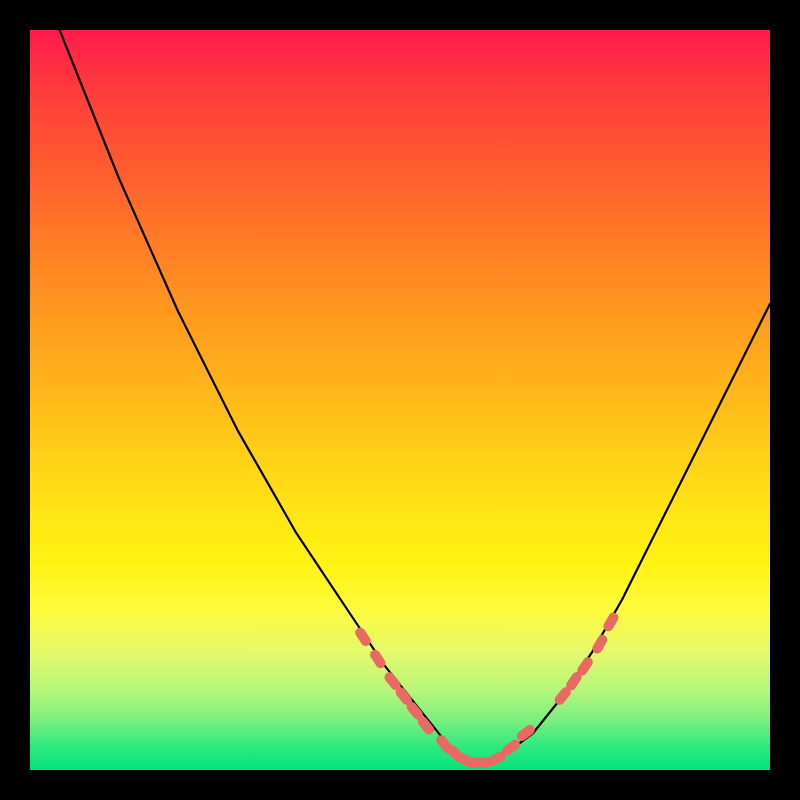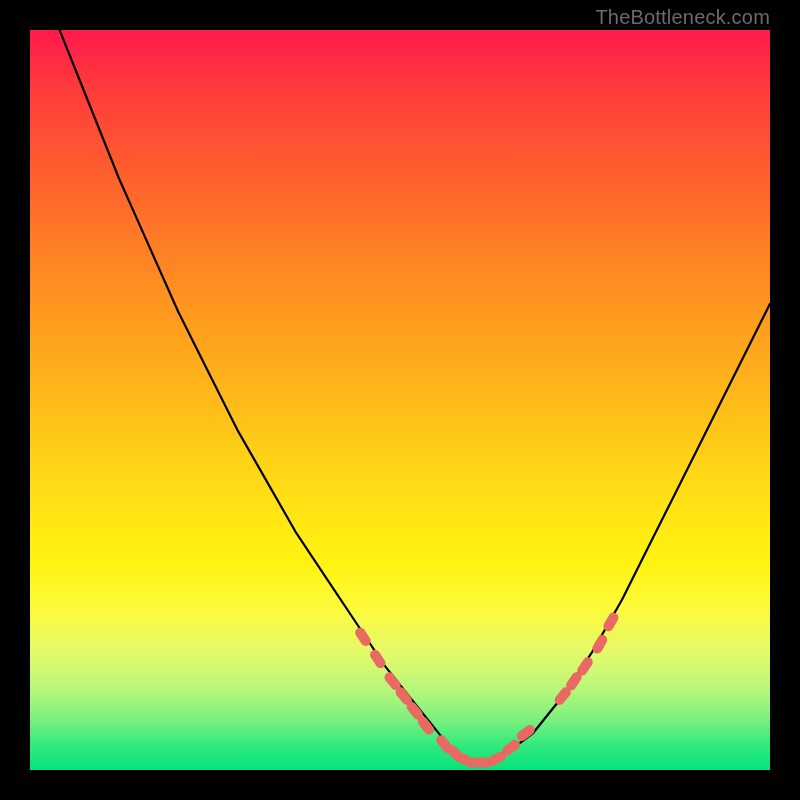--- a/index.html
+++ b/index.html
@@ -54,21 +54,20 @@
     position: absolute;
     left: 0;
     top: 0;
   }
 </style>
 </head>
 <body>
 
 <div class="frame">
 
-  <div class="credit">TheBottleneck.com</div>
 
   <div class="plot-area">
     <svg id="chart-svg" width="740" height="740" viewBox="0 0 740 740">
       <path id="curve-path" fill="none" stroke-width="2.2" stroke-linecap="round" stroke-linejoin="round" d="M29.6 0.0 L59.2 74.0 L88.8 148.0 L118.4 214.6 L148.0 281.2 L177.6 340.4 L207.2 399.6 L236.8 451.4 L266.4 503.2 L296.0 547.6 L325.6 592.0 L355.2 636.4 L384.8 673.4 L414.4 710.4 L429.2 725.2 L444.0 732.6 L458.8 732.6 L473.6 725.2 L503.2 703.0 L532.8 666.0 L562.4 621.6 L592.0 569.8 L621.6 510.6 L651.2 451.4 L680.8 392.2 L710.4 333.0 L740.0 273.8" stroke="#000000"></path>
       <g id="markers-group">
           <rect x="-10.0" y="-5.0" width="20" height="10" rx="5" ry="5" fill="#e96a62" stroke="#e96a62" stroke-width="0" transform="translate(333.0,606.8) rotate(56.3)"></rect>
           <rect x="-10.0" y="-5.0" width="20" height="10" rx="5" ry="5" fill="#e96a62" stroke="#e96a62" stroke-width="0" transform="translate(347.8,629.0) rotate(56.3)"></rect>
           <rect x="-10.0" y="-5.0" width="20" height="10" rx="5" ry="5" fill="#e96a62" stroke="#e96a62" stroke-width="0" transform="translate(362.6,651.2) rotate(51.3)"></rect>
           <rect x="-10.0" y="-5.0" width="20" height="10" rx="5" ry="5" fill="#e96a62" stroke="#e96a62" stroke-width="0" transform="translate(373.7,666.0) rotate(51.3)"></rect>
           <rect x="-10.0" y="-5.0" width="20" height="10" rx="5" ry="5" fill="#e96a62" stroke="#e96a62" stroke-width="0" transform="translate(384.8,680.8) rotate(51.3)"></rect>

